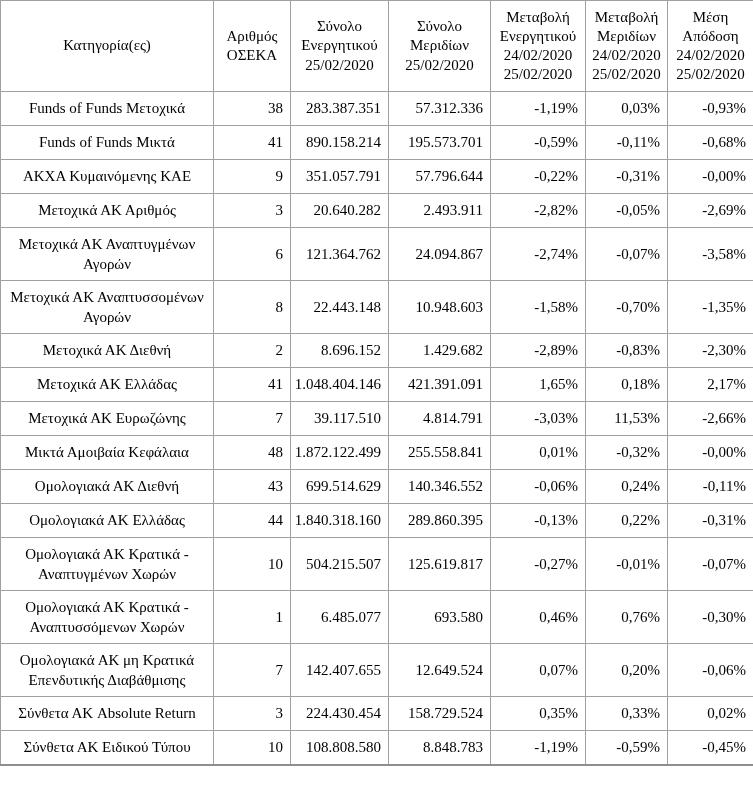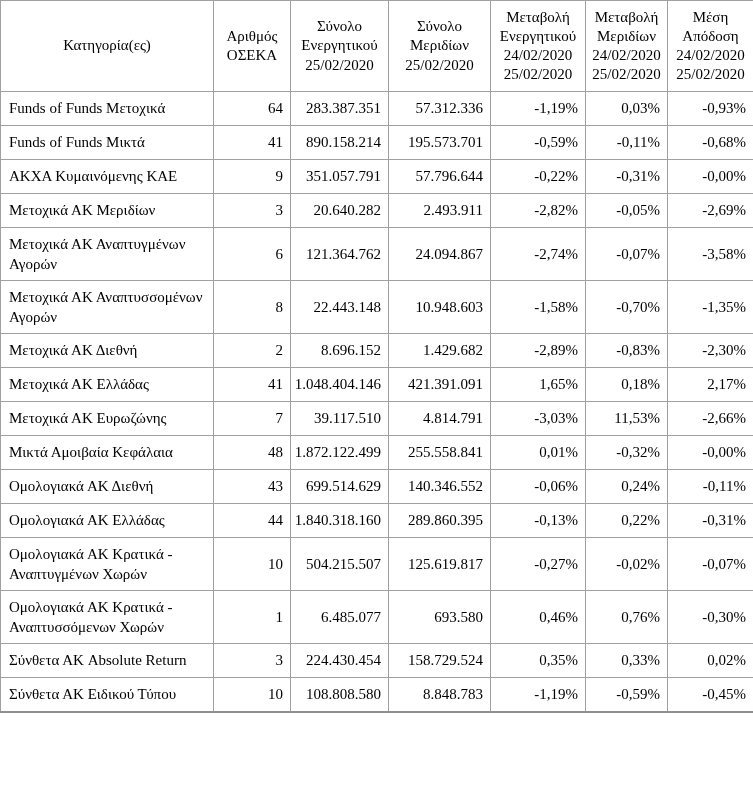--- a/index.html
+++ b/index.html
@@ -30,20 +30,21 @@
   table.funds th {
     height: 86px;
     text-align: center;
     white-space: pre-line;
     line-height: 1.28;
     padding: 2px 3px;
   }
   tr.single td { height: 29px; }
   tr.tall td   { height: 48px; }
   td.cat {
+    text-align: center;
     padding: 2px 8px;
     line-height: 1.35;
   }
   td.num, td.pct {
     text-align: right;
     padding: 2px 7px 2px 2px;
     white-space: nowrap;
   }
 </style>
 </head>
@@ -80,21 +81,21 @@
 25/02/2020</th>
       <th>Μέση
 Απόδοση
 24/02/2020
 25/02/2020</th>
     </tr>
   </thead>
   <tbody>
       <tr class="single">
         <td class="cat">Funds of Funds Μετοχικά</td>
-        <td class="num">64</td>
+        <td class="num">38</td>
         <td class="num">283.387.351</td>
         <td class="num">57.312.336</td>
         <td class="pct">-1,19%</td>
         <td class="pct">0,03%</td>
         <td class="pct">-0,93%</td>
       </tr>
       <tr class="single">
         <td class="cat">Funds of Funds Μικτά</td>
         <td class="num">41</td>
         <td class="num">890.158.214</td>
@@ -106,21 +107,21 @@
       <tr class="single">
         <td class="cat">ΑΚΧΑ Κυμαινόμενης ΚΑΕ</td>
         <td class="num">9</td>
         <td class="num">351.057.791</td>
         <td class="num">57.796.644</td>
         <td class="pct">-0,22%</td>
         <td class="pct">-0,31%</td>
         <td class="pct">-0,00%</td>
       </tr>
       <tr class="single">
-        <td class="cat">Μετοχικά ΑΚ Μεριδίων</td>
+        <td class="cat">Μετοχικά ΑΚ Αριθμός</td>
         <td class="num">3</td>
         <td class="num">20.640.282</td>
         <td class="num">2.493.911</td>
         <td class="pct">-2,82%</td>
         <td class="pct">-0,05%</td>
         <td class="pct">-2,69%</td>
       </tr>
       <tr class="tall">
         <td class="cat">Μετοχικά ΑΚ Αναπτυγμένων Αγορών</td>
         <td class="num">6</td>
@@ -192,32 +193,41 @@
         <td class="pct">-0,13%</td>
         <td class="pct">0,22%</td>
         <td class="pct">-0,31%</td>
       </tr>
       <tr class="tall">
         <td class="cat">Ομολογιακά ΑΚ Κρατικά - Αναπτυγμένων Χωρών</td>
         <td class="num">10</td>
         <td class="num">504.215.507</td>
         <td class="num">125.619.817</td>
         <td class="pct">-0,27%</td>
-        <td class="pct">-0,02%</td>
+        <td class="pct">-0,01%</td>
         <td class="pct">-0,07%</td>
       </tr>
       <tr class="tall">
         <td class="cat">Ομολογιακά ΑΚ Κρατικά - Αναπτυσσόμενων Χωρών</td>
         <td class="num">1</td>
         <td class="num">6.485.077</td>
         <td class="num">693.580</td>
         <td class="pct">0,46%</td>
         <td class="pct">0,76%</td>
         <td class="pct">-0,30%</td>
       </tr>
+      <tr class="tall">
+        <td class="cat">Ομολογιακά ΑΚ μη Κρατικά Επενδυτικής Διαβάθμισης</td>
+        <td class="num">7</td>
+        <td class="num">142.407.655</td>
+        <td class="num">12.649.524</td>
+        <td class="pct">0,07%</td>
+        <td class="pct">0,20%</td>
+        <td class="pct">-0,06%</td>
+      </tr>
       <tr class="single">
         <td class="cat">Σύνθετα ΑΚ Absolute Return</td>
         <td class="num">3</td>
         <td class="num">224.430.454</td>
         <td class="num">158.729.524</td>
         <td class="pct">0,35%</td>
         <td class="pct">0,33%</td>
         <td class="pct">0,02%</td>
       </tr>
       <tr class="single">

